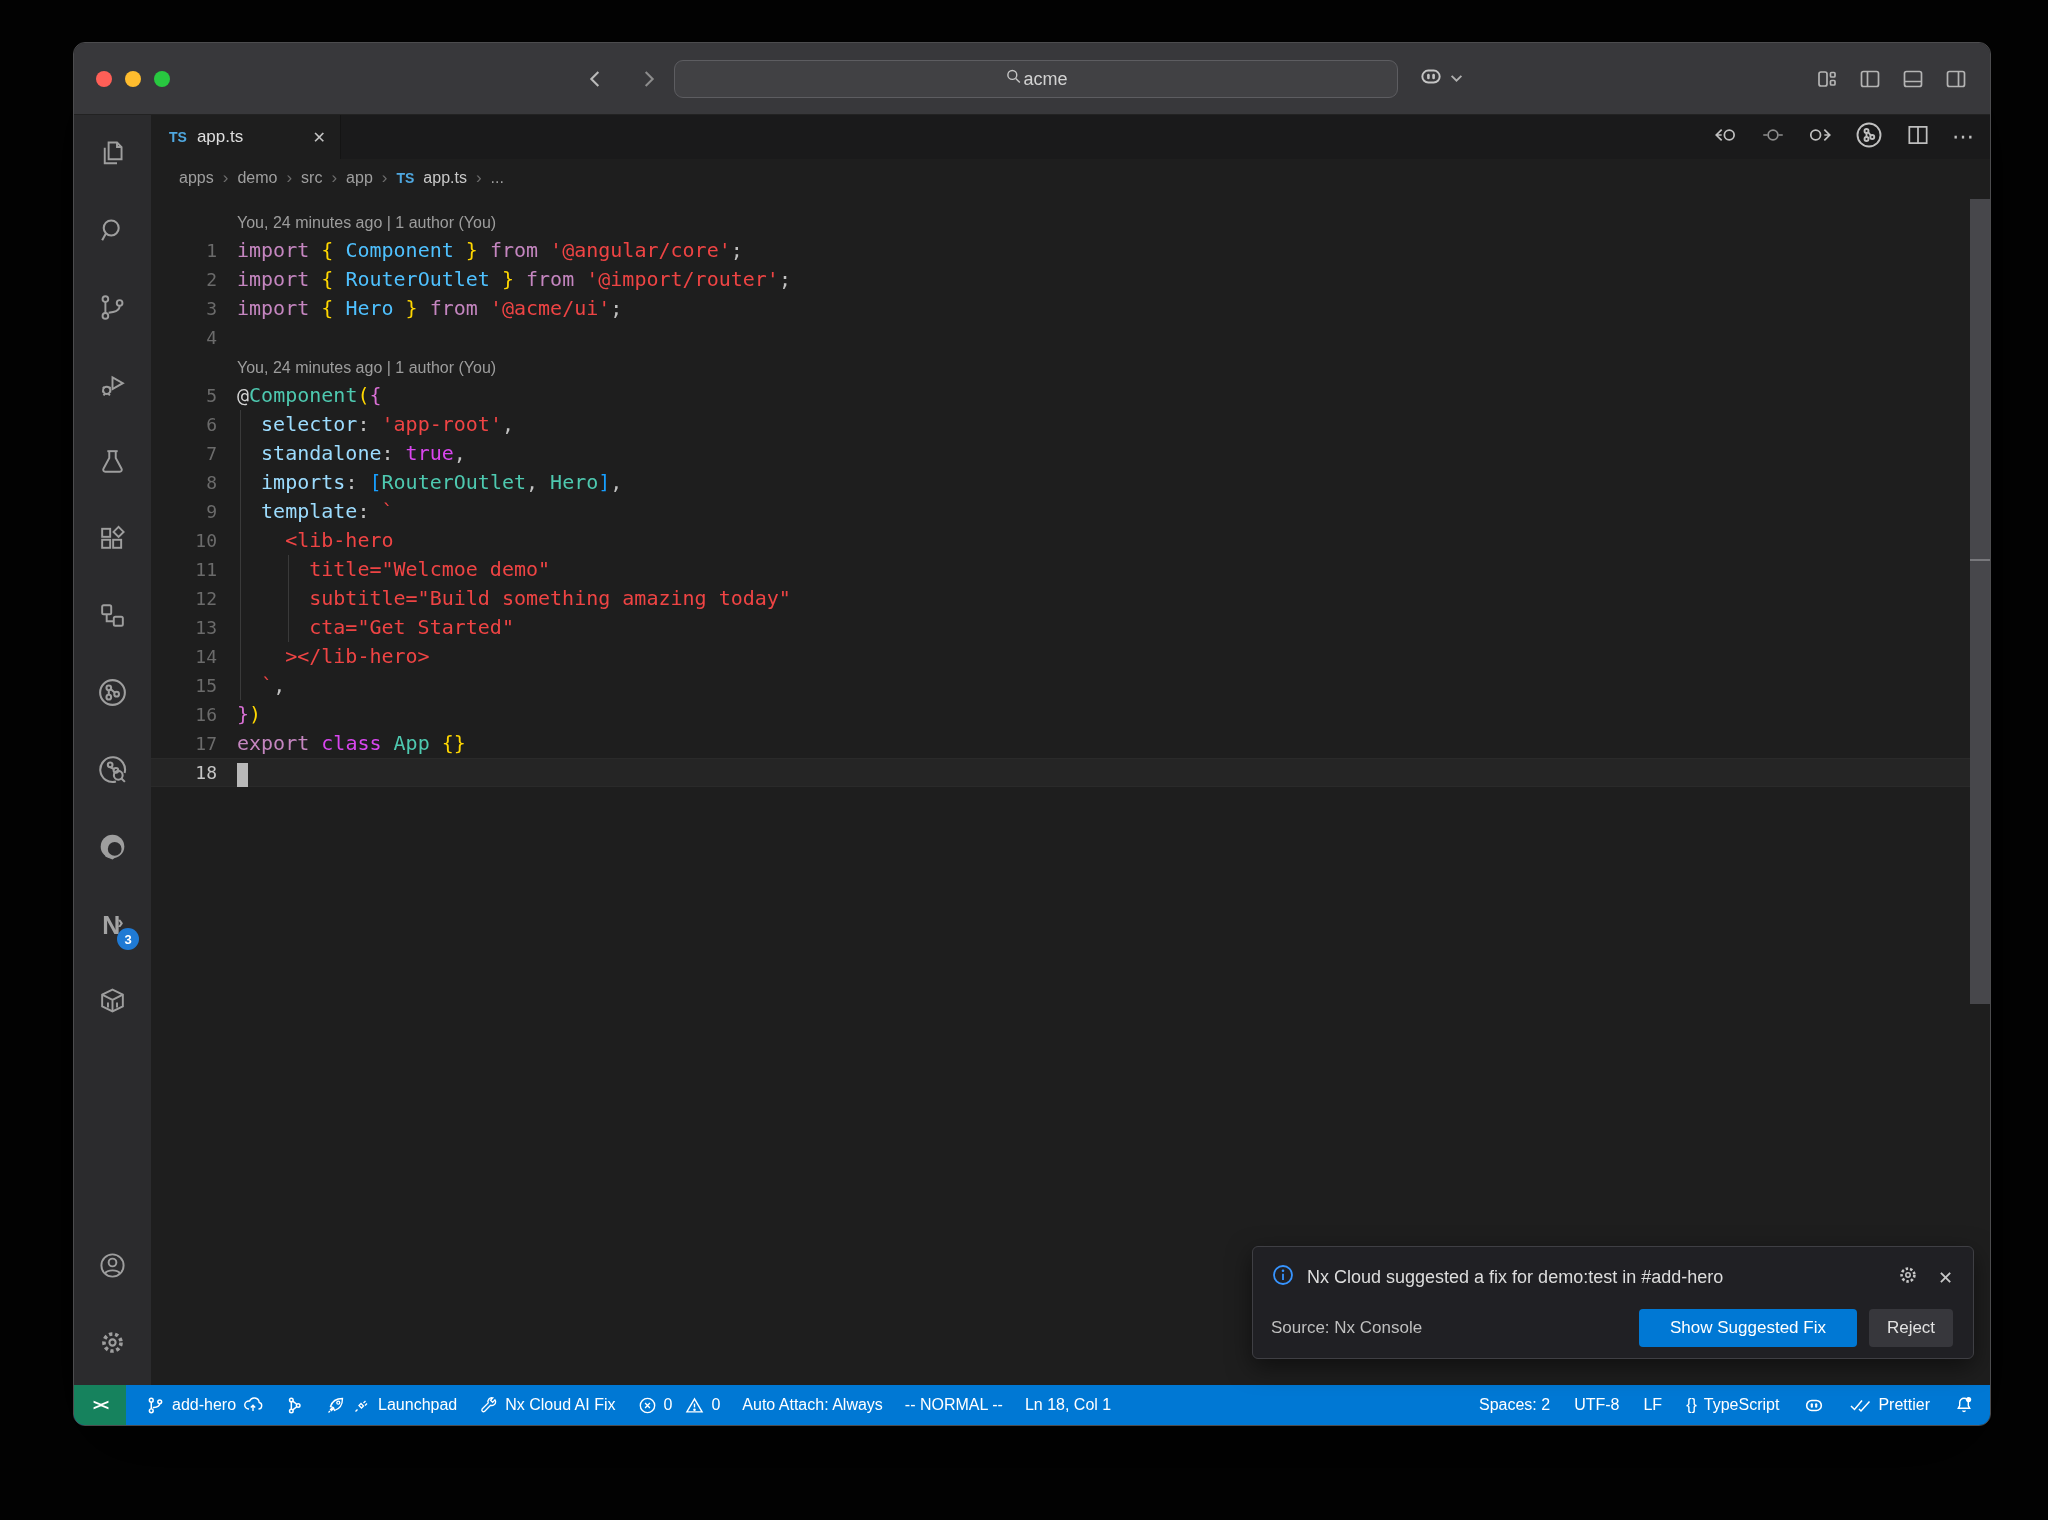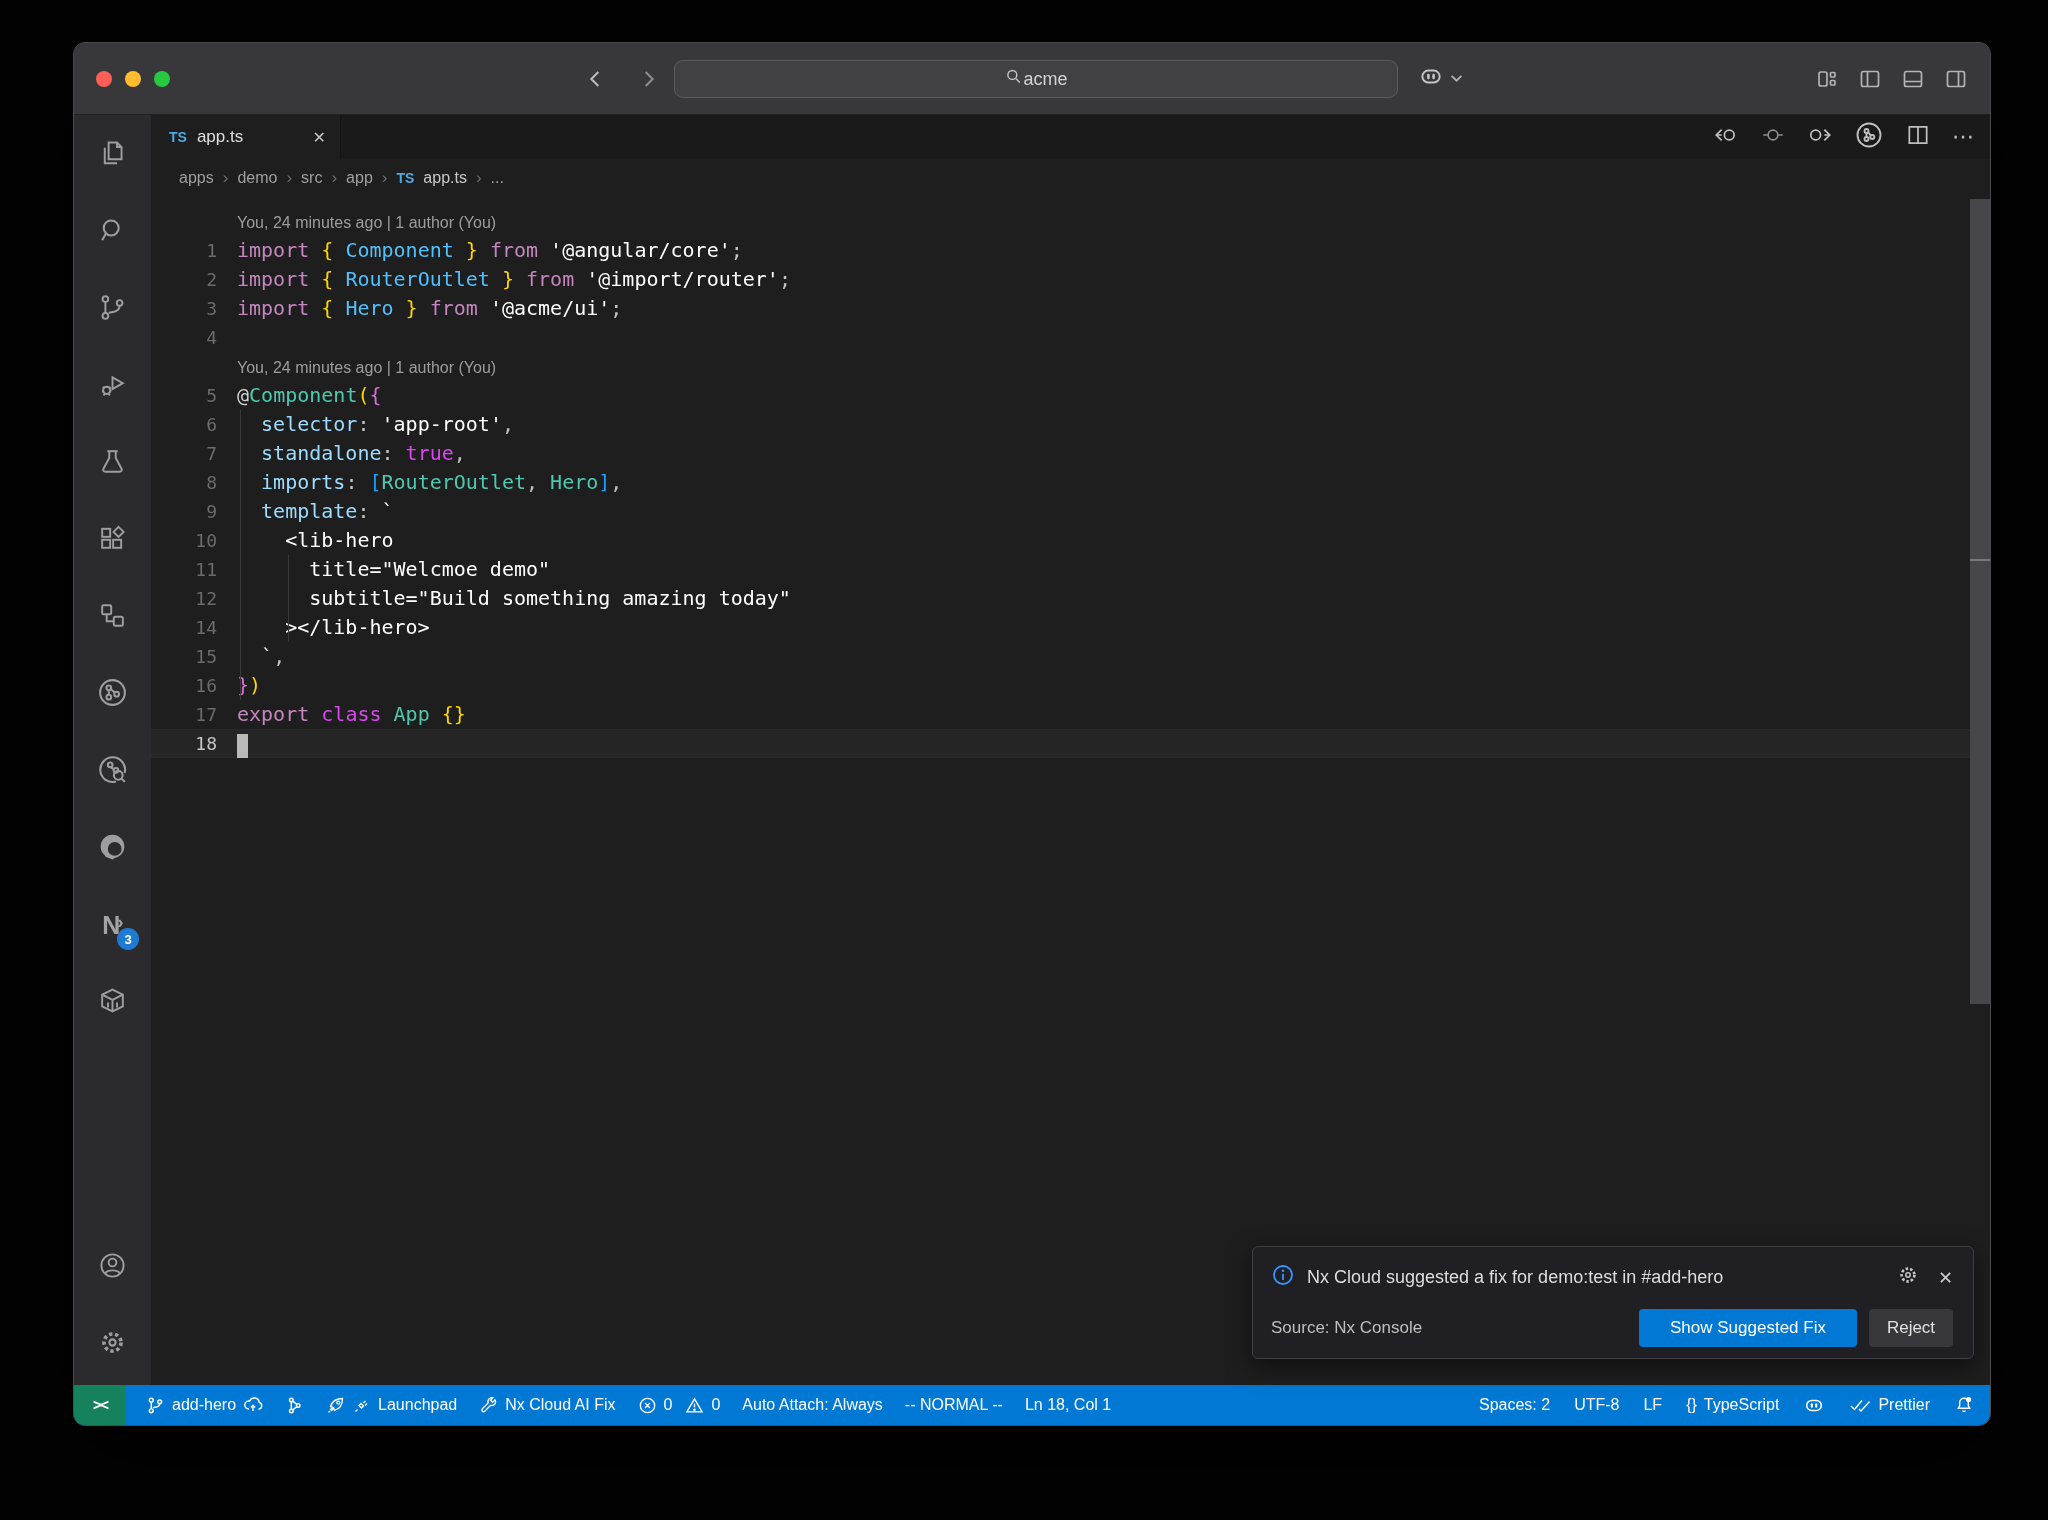--- a/index.html
+++ b/index.html
@@ -56,21 +56,21 @@
   .crumb-sep { color:#6d6d6d; font-size:17px; }
   
   .code-pane { flex:1; position:relative; overflow:hidden; background:#1e1e1e; }
   .code-rows { position:absolute; inset:0; padding-top:10px; }
   .code-row { display:flex; height:29px; line-height:29px; font-family:"DejaVu Sans Mono", monospace; font-size:20px; white-space:pre; }
   .code-row.active { background:rgba(255,255,255,.035); box-shadow:inset 0 1px 0 #2a2a2a, inset 0 -1px 0 #2a2a2a; }
   .gutter { flex:none; width:86px; text-align:right; padding-right:20px; color:#6b6b6b; font-size:18px; }
   .code-row.active .gutter { color:#c6c6c6; }
   .blame-row { height:29px; line-height:31px; padding-left:86px; color:#9d9d9d; font-size:16px; font-family:"Liberation Sans", sans-serif; }
   .tk-kw{color:#C586C0} .tk-y{color:#FFD700} .tk-p{color:#DA70D6} .tk-b{color:#179FFF}
-  .tk-cls{color:#4FC1FF} .tk-teal{color:#4EC9B0} .tk-str{color:#ffffff}
+  .tk-cls{color:#4FC1FF} .tk-teal{color:#4EC9B0} .tk-str{color:#ef4444}
   .tk-prop{color:#9CDCFE} .tk-blue{color:#d946ef} .tk-pun{color:#c2c2c2} .tk-plain{color:#D4D4D4}
   .cursor { display:inline-block; width:11px; height:24px; background:#b9b9b9; transform:translateY(5px); }
   .indent-guide { position:absolute; width:1px; background:#3a3a3a; }
   .guide-1 { left:89px; top:213px; height:290px; }
   .guide-2 { left:137px; top:358px; height:87px; }
   .vscrollbar { position:absolute; right:0; top:2px; width:20px; height:805px; background:#47474b; }
   .vscroll-cursor-mark { position:absolute; left:0; top:360px; width:20px; height:2px; background:#78787c; }
   
   .toast {
     position:absolute; right:16px; bottom:66px; width:722px; height:113px;
@@ -330,20 +330,21 @@
             <div class="code-row"><span class="gutter">4</span><span class="code-content"></span></div>
             <div class="blame-row">You, 24 minutes ago | 1 author (You)</div>
             <div class="code-row"><span class="gutter">5</span><span class="code-content"><span class="tk-plain">@</span><span class="tk-teal">Component</span><span class="tk-y">(</span><span class="tk-p">{</span></span></div>
             <div class="code-row"><span class="gutter">6</span><span class="code-content"><span class="tk-prop">  selector</span><span class="tk-pun">: </span><span class="tk-str">'app-root'</span><span class="tk-pun">,</span></span></div>
             <div class="code-row"><span class="gutter">7</span><span class="code-content"><span class="tk-prop">  standalone</span><span class="tk-pun">: </span><span class="tk-blue">true</span><span class="tk-pun">,</span></span></div>
             <div class="code-row"><span class="gutter">8</span><span class="code-content"><span class="tk-prop">  imports</span><span class="tk-pun">: </span><span class="tk-b">[</span><span class="tk-teal">RouterOutlet</span><span class="tk-pun">, </span><span class="tk-teal">Hero</span><span class="tk-b">]</span><span class="tk-pun">,</span></span></div>
             <div class="code-row"><span class="gutter">9</span><span class="code-content"><span class="tk-prop">  template</span><span class="tk-pun">: </span><span class="tk-str">`</span></span></div>
             <div class="code-row"><span class="gutter">10</span><span class="code-content"><span class="tk-str">    &lt;lib-hero</span></span></div>
             <div class="code-row"><span class="gutter">11</span><span class="code-content"><span class="tk-str">      title="Welcmoe demo"</span></span></div>
             <div class="code-row"><span class="gutter">12</span><span class="code-content"><span class="tk-str">      subtitle="Build something amazing today"</span></span></div>
+            <div class="code-row"><span class="gutter">13</span><span class="code-content"><span class="tk-str">      cta="Get Started"</span></span></div>
             <div class="code-row"><span class="gutter">14</span><span class="code-content"><span class="tk-str">    &gt;&lt;/lib-hero&gt;</span></span></div>
             <div class="code-row"><span class="gutter">15</span><span class="code-content"><span class="tk-str">  `</span><span class="tk-pun">,</span></span></div>
             <div class="code-row"><span class="gutter">16</span><span class="code-content"><span class="tk-p">}</span><span class="tk-y">)</span></span></div>
             <div class="code-row"><span class="gutter">17</span><span class="code-content"><span class="tk-kw">export </span><span class="tk-blue">class </span><span class="tk-teal">App </span><span class="tk-y">{}</span></span></div>
             <div class="code-row active"><span class="gutter">18</span><span class="code-content"><span class="cursor"></span></span></div>
           </div>
         <div class="indent-guide guide-1"></div>
         <div class="indent-guide guide-2"></div>
         <div class="vscrollbar">
           <div class="vscroll-cursor-mark"></div>

